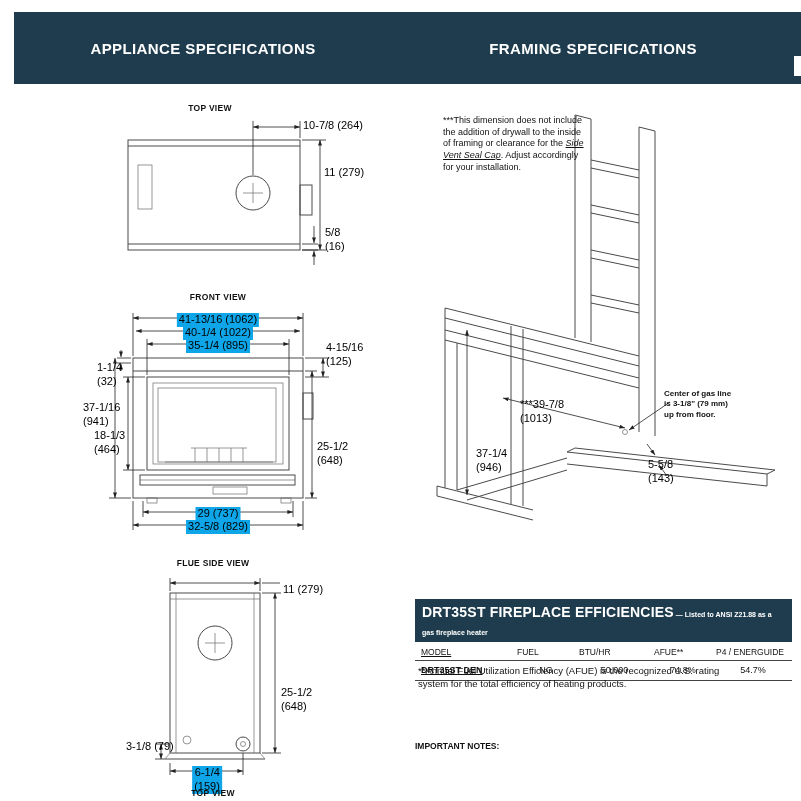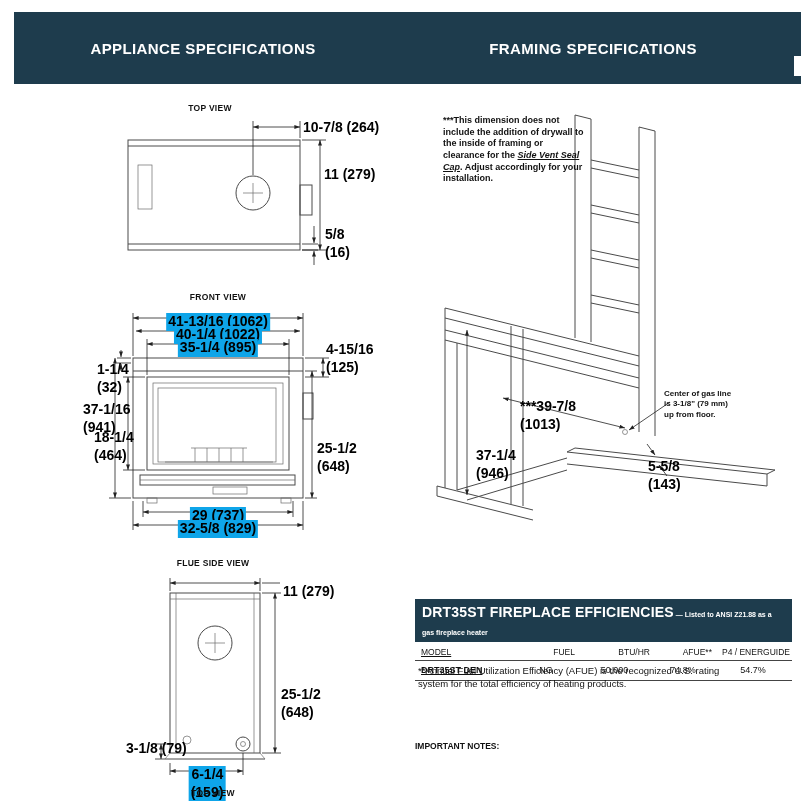--- a/index.html
+++ b/index.html
@@ -14,40 +14,40 @@
   .notch { position:absolute; right:0; top:44px; width:7px; height:20px; background:#fff; }
 
   
   svg { position:absolute; }
   .body-ln { stroke:#4a4a4a; stroke-width:1; fill:none; }
   .thin-ln { stroke:#6a6a6a; stroke-width:.7; fill:none; }
   .dim-ln  { stroke:#222; stroke-width:.8; fill:none; }
 
   .vtitle { position:absolute; transform:translateX(-50%); font-size:8.5px; font-weight:bold;
             letter-spacing:.3px; white-space:nowrap; }
-  .dim { position:absolute; font-size:14px; font-weight:bold; line-height:1.25;
+  .dim { position:absolute; font-size:11px; font-weight:normal; line-height:1.25;
          white-space:pre-line; color:#000; }
   .dim.center { transform:translateX(-50%); text-align:right; background:#0ea5e9; padding:0 2px; }
   .dim.nowrap { white-space:nowrap; }
 
   
-  .fnote { position:absolute; left:443px; top:115px; width:141px; font-size:9px; font-weight:bold;
+  .fnote { position:absolute; left:443px; top:115px; width:141px; font-size:9px; font-weight:normal;
            line-height:1.3; }
   .fnote .em { font-style:italic; text-decoration:underline; }
   .gasnote { position:absolute; left:664px; top:389px; width:128px; font-size:8px; font-weight:bold;
              line-height:1.3; white-space:pre-line; }
 
   
   .eff { position:absolute; left:415px; top:599px; width:377px; }
   .eff-head { background:#1e3c4d; color:#fff; padding:4px 7px 3px; }
   .eff-head .t1 { font-size:14px; font-weight:bold; letter-spacing:.2px; }
   .eff-head .t2 { font-size:7px; font-weight:bold; }
   .eff table { width:100%; border-collapse:collapse; }
   .eff th { font-size:8.5px; font-weight:normal; padding:5px 2px 3px; border-bottom:1px solid #444;
-            text-align:right; }
+            text-align:left; }
   .eff th.l, .eff td.l { text-align:left; padding-left:6px;text-decoration:underline; }
   .eff td { font-size:9px; padding:4px 2px 5px; border-bottom:1px solid #444; text-align:center; }
   .eff td.b { font-weight:bold; }
 
   .afue { position:absolute; left:418px; top:664px; width:308px; font-size:9.5px; line-height:1.4; }
   .impt { position:absolute; left:415px; top:741px; width:374px; }
   .impt .t { font-size:8.5px; font-weight:bold; margin-bottom:2px; }
   .impt .b { font-size:8px; line-height:1.35; }
 </style>
 </head>
@@ -166,21 +166,21 @@
   </svg>
   <div class="dim center nowrap" style="left:218px; top:313px">41-13/16 (1062)</div>
   <div class="dim center nowrap" style="left:218px; top:326px">40-1/4 (1022)</div>
   <div class="dim center nowrap" style="left:218px; top:339px">35-1/4 (895)</div>
   <div class="dim" style="left:326px; top:341px">4-15/16
 (125)</div>
   <div class="dim" style="left:97px; top:361px">1-1/4
 (32)</div>
   <div class="dim" style="left:83px; top:401px">37-1/16
 (941)</div>
-  <div class="dim" style="left:94px; top:429px">18-1/4
+  <div class="dim" style="left:94px; top:429px">18-1/3
 (464)</div>
   <div class="dim" style="left:317px; top:440px">25-1/2
 (648)</div>
   <div class="dim center nowrap" style="left:218px; top:507px">29 (737)</div>
   <div class="dim center nowrap" style="left:218px; top:520px">32-5/8 (829)</div>
 
   <div class="vtitle" style="left:213px; top:558px">FLUE SIDE VIEW</div>
 
   <svg style="left:125px; top:575px" width="215" height="215" viewBox="0 0 215 215">
     <defs>

